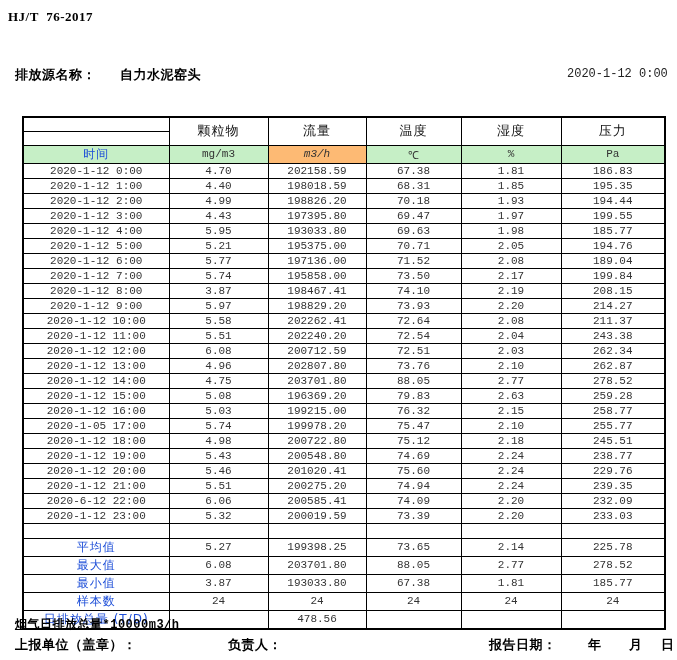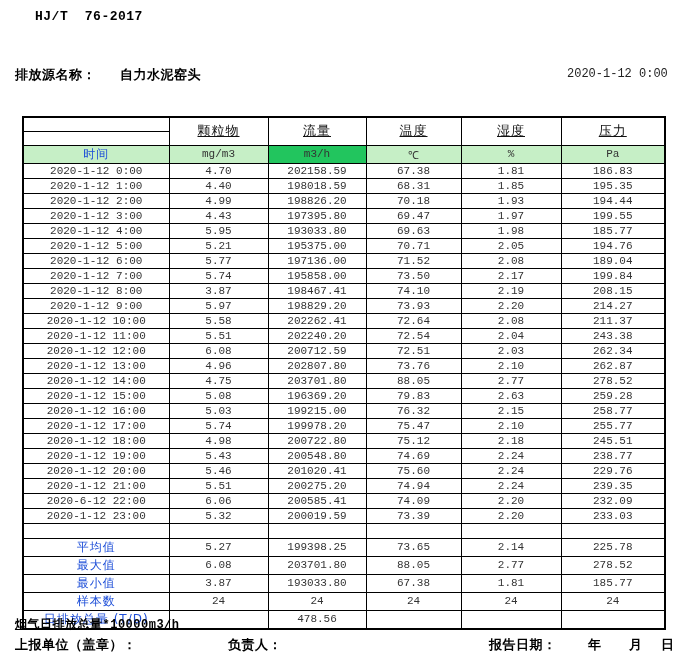--- a/index.html
+++ b/index.html
@@ -4,22 +4,22 @@
 <style>
   * { margin:0; padding:0; box-sizing:border-box; }
   html,body { background:#ffffff; }
   body {
     width:677px; height:660px; position:relative; overflow:hidden;
     font-family:"DejaVu Sans", sans-serif; color:#000;
   }
   .page { position:absolute; inset:0; }
 
   .std-code {
-    position:absolute; left:35px; top:9px;
-    font-family:Liberation Mono, monospace;
+    position:absolute; left:8px; top:9px;
+    font-family:Liberation Serif, serif;
     font-size:13px; font-weight:bold; letter-spacing:0.5px; white-space:pre;
   }
   .report-title {
     position:absolute; top:28px; left:0; width:100%;
     text-align:center; font-size:15px; font-weight:bold; letter-spacing:1.5px;
   }
   .source-line {
     position:absolute; left:15px; top:66px;
     font-size:13px; font-weight:bold; letter-spacing:0.5px;
   }
@@ -34,21 +34,21 @@
     position:absolute; left:22px; top:116px; width:642px;
     border-collapse:collapse; table-layout:fixed;
     border:2px solid #000;
   }
   table.report td {
     border:1px solid #000; text-align:center; vertical-align:middle;
     overflow:hidden; white-space:nowrap; padding:0;
   }
   td.split-cell { height:14px; }
   td.measure {
-    font-size:13px; color:#111; letter-spacing:1px;text-decoration:underline;
+    font-size:13px; color:#111; letter-spacing:1px;
   }
   tr.unit-row td { height:14px; background:#C6EFC6; }
   td.c-label {
     font-size:12px; color:#1d4ed8; letter-spacing:1px;
   }
   td.c-num, td.c-time {
     font-family:"Liberation Mono","DejaVu Sans Mono",monospace;
     font-size:11px; color:#333; letter-spacing:0px;
   }
   tbody tr td { height:15px; }
@@ -100,21 +100,21 @@
         <td class="measure" rowspan="2">温度</td>
         <td class="measure" rowspan="2">湿度</td>
         <td class="measure" rowspan="2">压力</td>
       </tr>
       <tr>
         <td class="split-cell"></td>
       </tr>
       <tr class="unit-row">
         <td class="c-label" style="background: rgb(198, 239, 198);">时间</td>
         <td class="c-num" style="background: rgb(198, 239, 198);">mg/m3</td>
-        <td class="c-num" style="background: #22c55e;">m3/h</td>
+        <td class="c-num" style="background: #fdba74; font-style: italic;">m3/h</td>
         <td class="c-num" style="background: rgb(198, 239, 198);">℃</td>
         <td class="c-num" style="background: rgb(198, 239, 198);">%</td>
         <td class="c-num" style="background: rgb(198, 239, 198);">Pa</td>
       </tr>
     </thead>
     <tbody id="tbody">
         <tr>
           <td class="c-time">2020-1-12 0:00</td>
           <td class="c-num">4.70</td>
           <td class="c-num">202158.59</td>
@@ -244,21 +244,21 @@
         </tr>
         <tr>
           <td class="c-time">2020-1-12 16:00</td>
           <td class="c-num">5.03</td>
           <td class="c-num">199215.00</td>
           <td class="c-num">76.32</td>
           <td class="c-num">2.15</td>
           <td class="c-num">258.77</td>
         </tr>
         <tr>
-          <td class="c-time">2020-1-12 17:00</td>
+          <td class="c-time">2020-1-05 17:00</td>
           <td class="c-num">5.74</td>
           <td class="c-num">199978.20</td>
           <td class="c-num">75.47</td>
           <td class="c-num">2.10</td>
           <td class="c-num">255.77</td>
         </tr>
         <tr>
           <td class="c-time">2020-1-12 18:00</td>
           <td class="c-num">4.98</td>
           <td class="c-num">200722.80</td>

